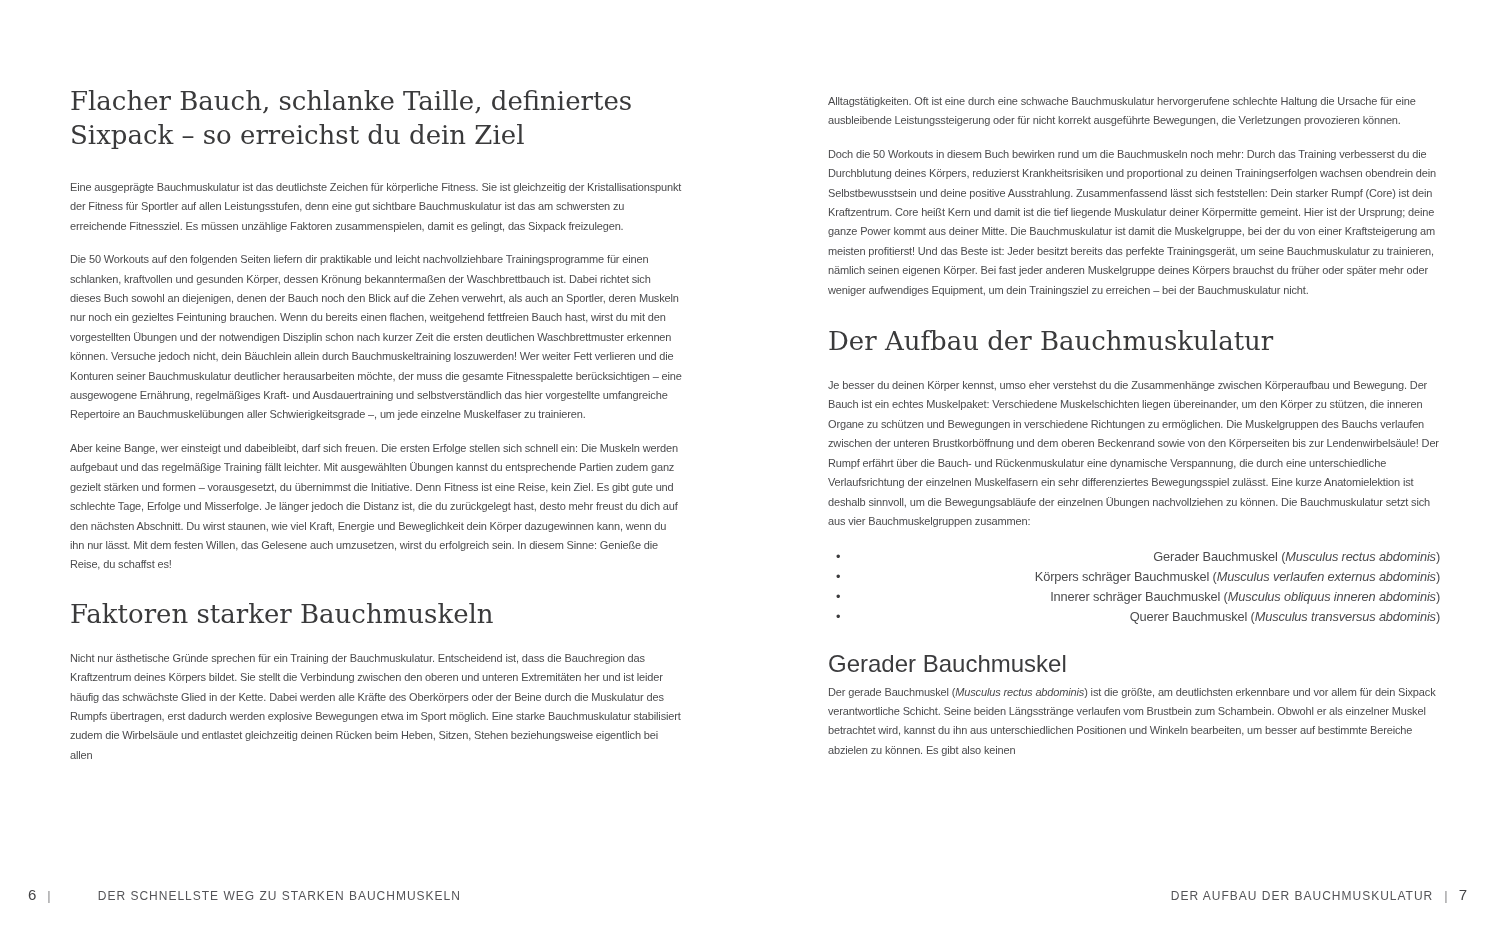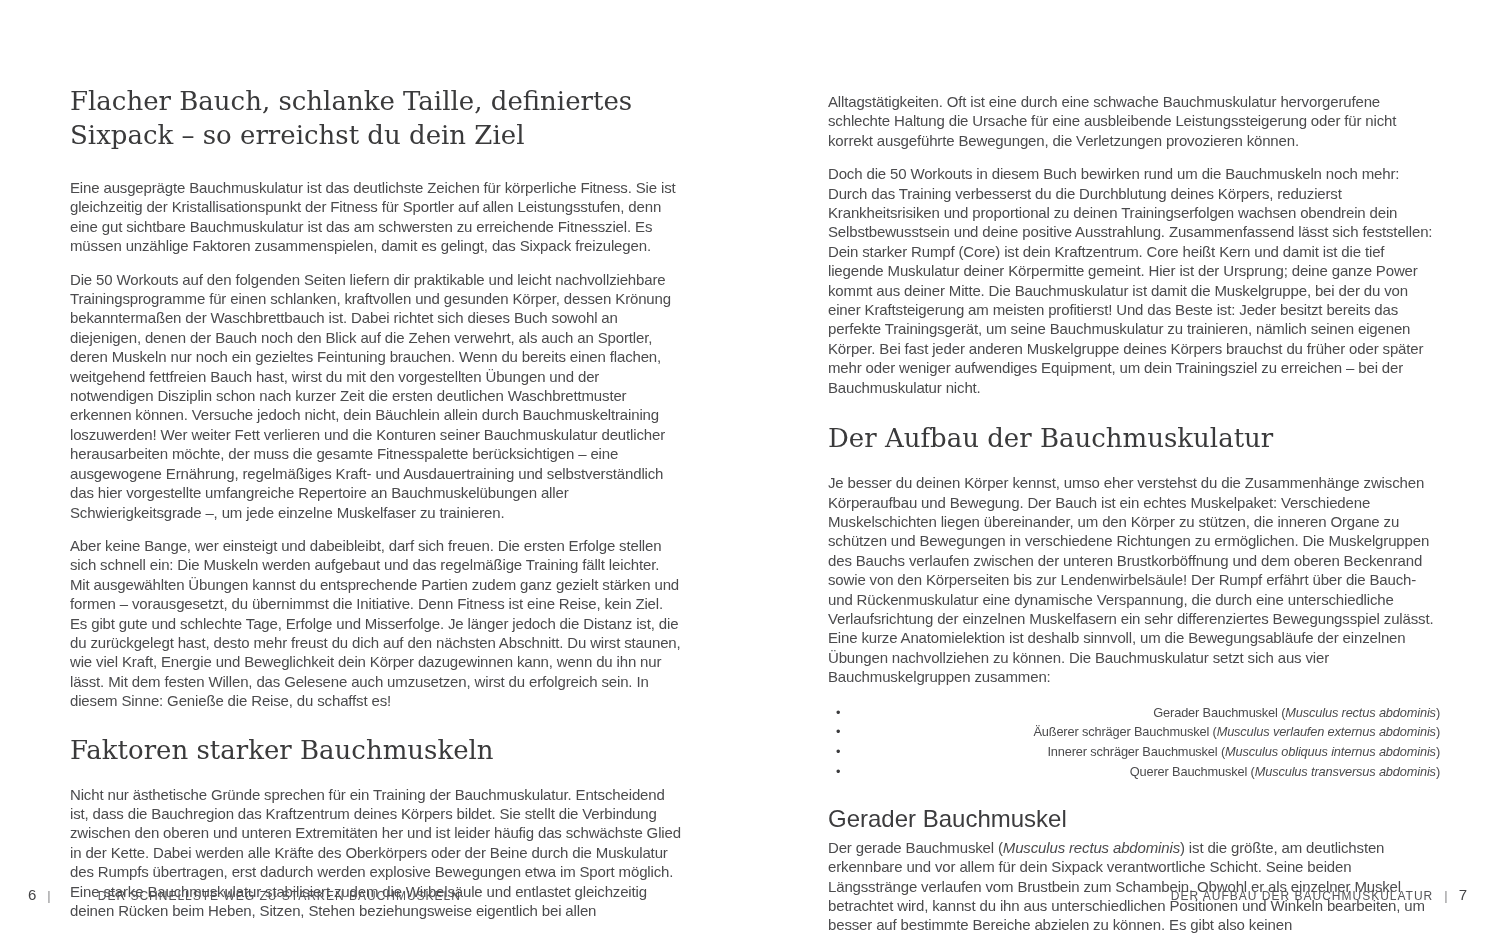--- a/index.html
+++ b/index.html
@@ -42,21 +42,21 @@
   }
   .subsection-heading {
     font-family: "Liberation Sans", sans-serif;
     font-weight: normal;
     font-size: 24px;
     line-height: 26px;
     color: #3c3c3e;
     margin: 24px 0 6px 0;
   }
   .body-text {
-    font-size: 15px;
+    font-size: 11px;
     line-height: 19.4px;
     letter-spacing: -0.15px;
     color: #4b4b4d;
     margin: 0 0 14px 0;
   }
   .page-right .section-heading { margin-top: 24px; }
 
   .muscle-list {
     list-style: none;
     margin: 16px 0 0 0;
@@ -119,22 +119,22 @@
     <p class="body-text">Nicht nur ästhetische Gründe sprechen für ein Training der Bauchmuskulatur. Entscheidend ist, dass die Bauchregion das Kraftzentrum deines Körpers bildet. Sie stellt die Verbindung zwischen den oberen und unteren Extremitäten her und ist leider häufig das schwächste Glied in der Kette. Dabei werden alle Kräfte des Oberkörpers oder der Beine durch die Muskulatur des Rumpfs übertragen, erst dadurch werden explosive Bewegungen etwa im Sport möglich. Eine starke Bauchmuskulatur stabilisiert zudem die Wirbelsäule und entlastet gleichzeitig deinen Rücken beim Heben, Sitzen, Stehen beziehungsweise eigentlich bei allen</p>
   </section>
 
   <section class="page page-right">
     <p class="body-text">Alltagstätigkeiten. Oft ist eine durch eine schwache Bauchmuskulatur hervorgerufene schlechte Haltung die Ursache für eine ausbleibende Leistungssteigerung oder für nicht korrekt ausgeführte Bewegungen, die Verletzungen provozieren können.</p>
     <p class="body-text">Doch die 50 Workouts in diesem Buch bewirken rund um die Bauchmuskeln noch mehr: Durch das Training verbesserst du die Durchblutung deines Körpers, reduzierst Krankheitsrisiken und proportional zu deinen Trainingserfolgen wachsen obendrein dein Selbstbewusstsein und deine positive Ausstrahlung. Zusammenfassend lässt sich feststellen: Dein starker Rumpf (Core) ist dein Kraftzentrum. Core heißt Kern und damit ist die tief liegende Muskulatur deiner Körpermitte gemeint. Hier ist der Ursprung; deine ganze Power kommt aus deiner Mitte. Die Bauchmuskulatur ist damit die Muskelgruppe, bei der du von einer Kraftsteigerung am meisten profitierst! Und das Beste ist: Jeder besitzt bereits das perfekte Trainingsgerät, um seine Bauchmuskulatur zu trainieren, nämlich seinen eigenen Körper. Bei fast jeder anderen Muskelgruppe deines Körpers brauchst du früher oder später mehr oder weniger aufwendiges Equipment, um dein Trainingsziel zu erreichen – bei der Bauchmuskulatur nicht.</p>
     <h2 class="section-heading">Der Aufbau der Bauchmuskulatur</h2>
     <p class="body-text" style="margin-bottom:0;">Je besser du deinen Körper kennst, umso eher verstehst du die Zusammenhänge zwischen Körperaufbau und Bewegung. Der Bauch ist ein echtes Muskelpaket: Verschiedene Muskelschichten liegen übereinander, um den Körper zu stützen, die inneren Organe zu schützen und Bewegungen in verschiedene Richtungen zu ermöglichen. Die Muskelgruppen des Bauchs verlaufen zwischen der unteren Brustkorböffnung und dem oberen Beckenrand sowie von den Körperseiten bis zur Lendenwirbelsäule! Der Rumpf erfährt über die Bauch- und Rückenmuskulatur eine dynamische Verspannung, die durch eine unterschiedliche Verlaufsrichtung der einzelnen Muskelfasern ein sehr differenziertes Bewegungsspiel zulässt. Eine kurze Anatomielektion ist deshalb sinnvoll, um die Bewegungsabläufe der einzelnen Übungen nachvollziehen zu können. Die Bauchmuskulatur setzt sich aus vier Bauchmuskelgruppen zusammen:</p>
     <ul class="muscle-list">
       <li><span>Gerader Bauchmuskel (</span><span class="latin">Musculus rectus abdominis</span><span>)</span></li>
-      <li><span>Äußerer schräger Bauchmuskel (</span><span class="latin">Musculus verlaufen externus abdominis</span><span>)</span></li>
-      <li><span>Innerer schräger Bauchmuskel (</span><span class="latin">Musculus obliquus internus abdominis</span><span>)</span></li>
+      <li><span>Körpers schräger Bauchmuskel (</span><span class="latin">Musculus verlaufen externus abdominis</span><span>)</span></li>
+      <li><span>Innerer schräger Bauchmuskel (</span><span class="latin">Musculus obliquus inneren abdominis</span><span>)</span></li>
       <li><span>Querer Bauchmuskel (</span><span class="latin">Musculus transversus abdominis</span><span>)</span></li>
     </ul>
     <h3 class="subsection-heading">Gerader Bauchmuskel</h3>
     <p class="body-text"><span>Der gerade Bauchmuskel (</span><span class="latin">Musculus rectus abdominis</span><span>) ist die größte, am deutlichsten erkennbare und vor allem für dein Sixpack verantwortliche Schicht. Seine beiden Längsstränge verlaufen vom Brustbein zum Schambein. Obwohl er als einzelner Muskel betrachtet wird, kannst du ihn aus unterschiedlichen Positionen und Winkeln bearbeiten, um besser auf bestimmte Bereiche abzielen zu können. Es gibt also keinen</span></p>
   </section>
 
   <div class="footer footer-left">
     <span class="page-num">6</span>
     <span class="sep">|</span>
     <span class="chapter">DER SCHNELLSTE WEG ZU STARKEN BAUCHMUSKELN</span>

